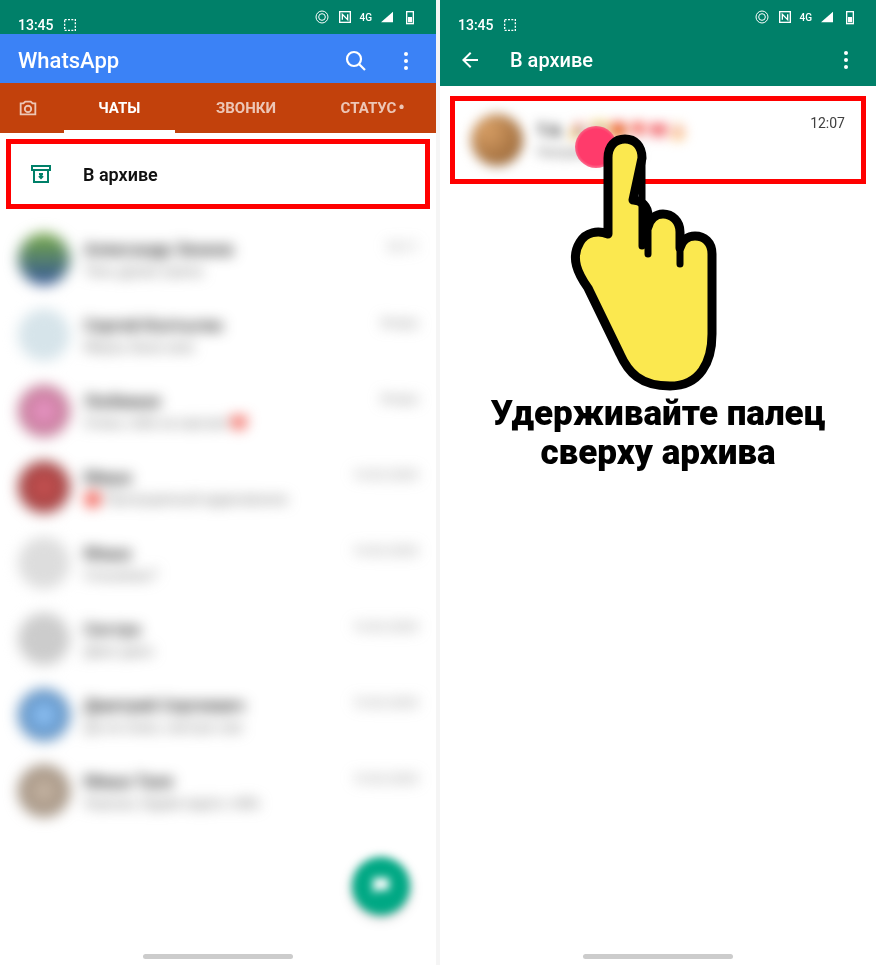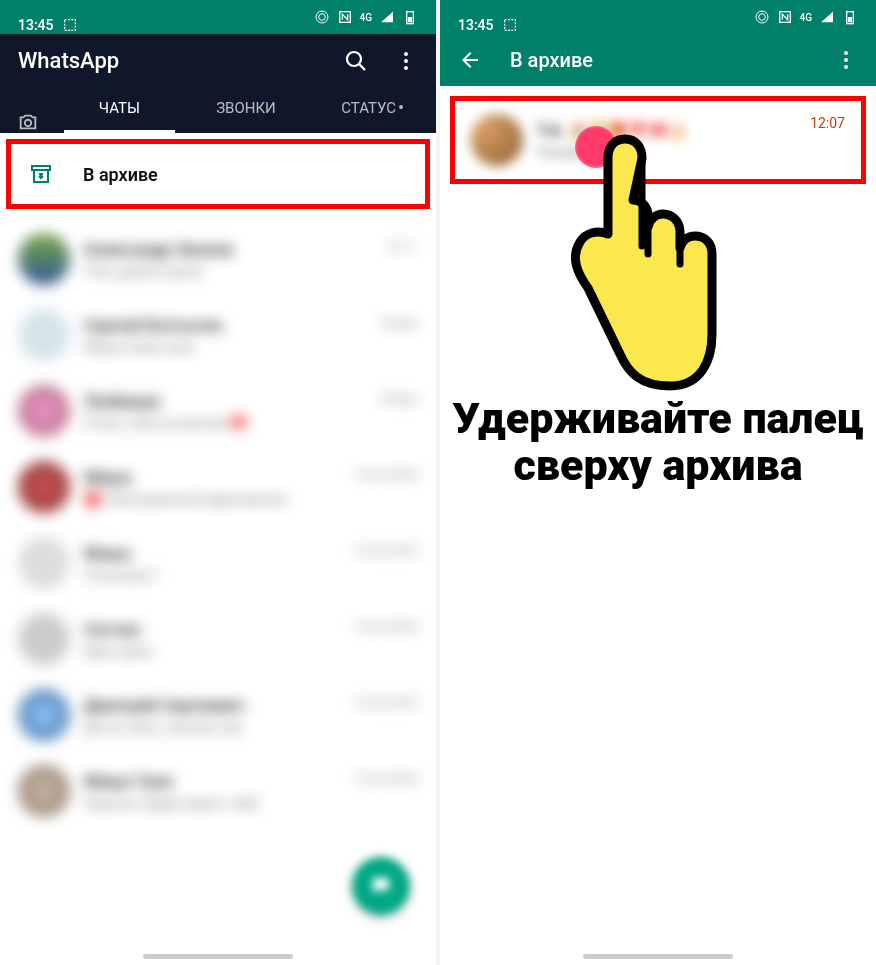--- a/index.html
+++ b/index.html
@@ -26,37 +26,37 @@
     justify-content: space-between;
     padding: 0 18px;
     color: #fff;
     font-size: 14px;
     font-weight: 500;
   }
   .statusbar .left { display: flex; align-items: center; gap: 8px; margin-top: 16px; }
   .statusbar .right { display: flex; align-items: center; gap: 7px; }
   .statusbar svg { width: 16px; height: 16px; }
   .appbar {
-    background: #0f172a;
+    background: #3b82f6;
     color: #fff;
     padding: 14px 18px 10px 18px;
     display: flex;
     align-items: center;
     justify-content: space-between;
   }
   .appbar .title { font-size: 22px; font-weight: 500; }
   .appbar .actions { display: flex; gap: 26px; align-items: center; }
   .appbar .actions svg { width: 24px; height: 24px; fill: #fff; }
   .tabs {
-    background: #0f172a;
-    display: flex;
-    align-items: flex-end;
+    background: #c2410c;
+    display: flex;
+    align-items: center;
     color: rgba(255,255,255,0.7);
     font-size: 15px;
-    font-weight: 400;
+    font-weight: 700;
     height: 50px;
   }
   .tabs .cam {
     width: 56px;
     display: flex;
     align-items: center;
     justify-content: center;
   }
   .tabs .cam svg { width: 22px; height: 22px; fill: rgba(255,255,255,0.7); }
   .tabs .tab {
@@ -174,21 +174,21 @@
     flex-shrink: 0;
   }
   .archived-chat-inner .meta { flex: 1; }
   .archived-chat-inner .name { font-weight: 700; font-size: 16px; color: #222; }
   .archived-chat-inner .msg { color: #777; font-size: 14px; margin-top: 4px; }
   .archived-time {
     position: absolute;
     right: 16px;
     top: 14px;
     font-size: 14px;
-    color: #c2410c;
+    color: #404040;
   }
   .finger {
     position: absolute;
     top: 124px;
     left: 100px;
     width: 180px;
     height: 280px;
     z-index: 5;
   }
   .tap-dot {
@@ -200,21 +200,21 @@
     border-radius: 50%;
     background: radial-gradient(circle, #ff3b6b 0%, #ff3b6b 60%, rgba(255,59,107,0) 100%);
     z-index: 4;
   }
   .instruction {
     position: absolute;
     top: 395px;
     left: 0;
     right: 0;
     text-align: center;
-    font-size: 43px;
+    font-size: 35px;
     font-weight: 900;
     color: #000;
     line-height: 1.1;
     padding: 0 10px;
   }
   .instruction span {
     color: #000;
     text-shadow:
       -2px -2px 0 #fff, 2px -2px 0 #fff, -2px 2px 0 #fff, 2px 2px 0 #fff,
       -3px 0 0 #fff, 3px 0 0 #fff, 0 -3px 0 #fff, 0 3px 0 #fff;

